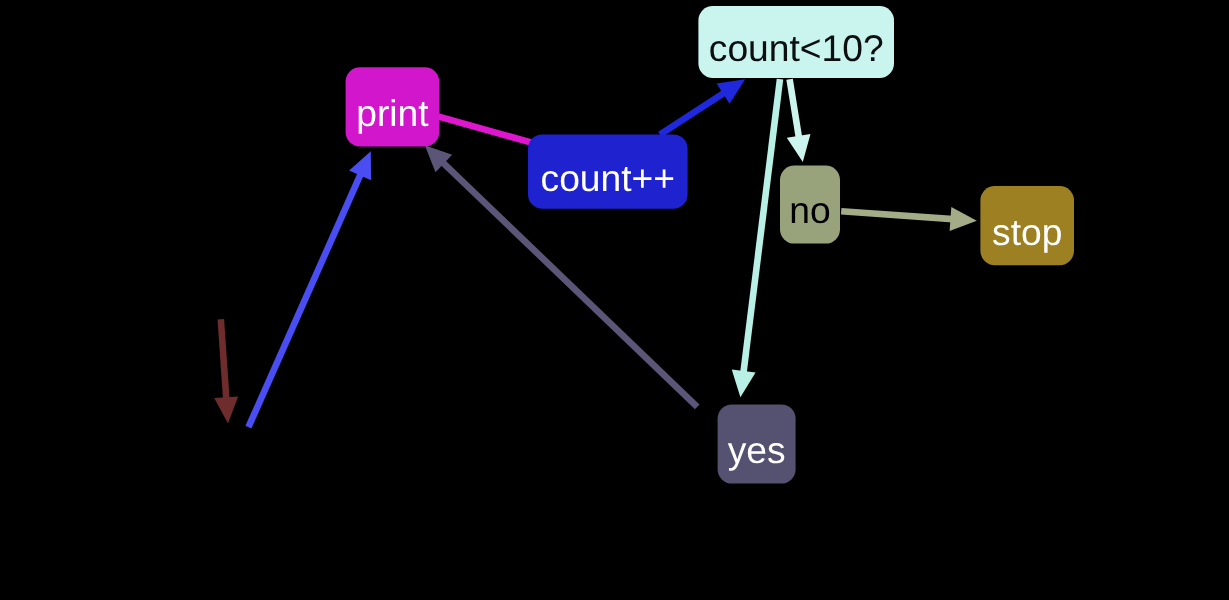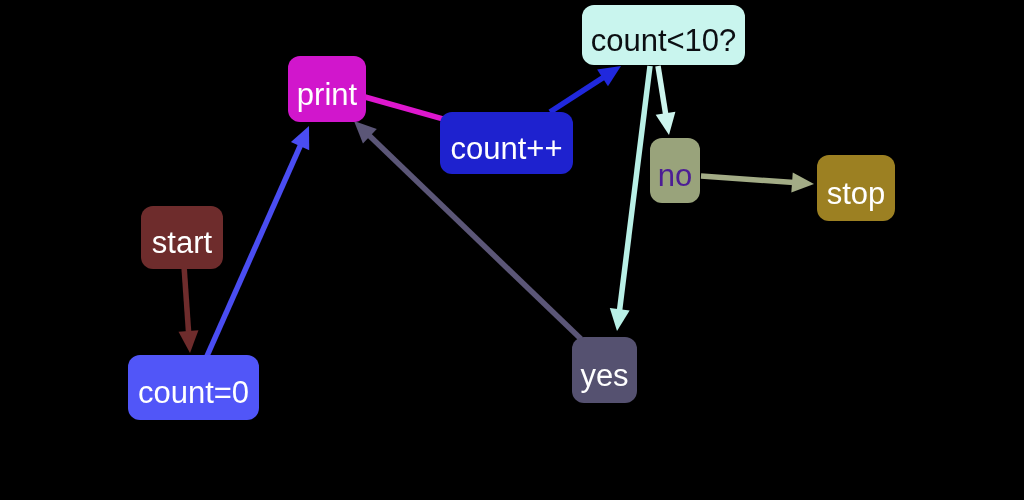--- a/index.html
+++ b/index.html
@@ -88,29 +88,23 @@
   <div class="node-layer" id="node-layer">
       <div class="node" style="left: 582px; top: 5px; width: 163px; height: 60px; background: rgb(201, 245, 238); color: rgb(12, 14, 18);">
         <span>count&lt;10?</span>
       </div>
       <div class="node" style="left: 288px; top: 56px; width: 78px; height: 66px; background: rgb(209, 22, 204); color: #ffffff;">
         <span>print</span>
       </div>
       <div class="node" style="left: 440px; top: 112px; width: 133px; height: 62px; background: rgb(30, 34, 207); color: rgb(255, 255, 255); border-radius: 12px;">
         <span>count++</span>
       </div>
-      <div class="node" style="left: 650px; top: 138px; width: 50px; height: 65px; background: rgb(153, 163, 123); color: #4c1d95;">
+      <div class="node" style="left: 650px; top: 138px; width: 50px; height: 65px; background: rgb(153, 163, 123); color: #000000;">
         <span>no</span>
       </div>
       <div class="node" style="left: 817px; top: 155px; width: 78px; height: 66px; background: rgb(156, 128, 34); color: rgb(255, 255, 255);">
         <span>stop</span>
       </div>
-      <div class="node" style="left: 141px; top: 206px; width: 82px; height: 63px; background: rgb(110, 44, 44); color: rgb(255, 255, 255);">
-        <span>start</span>
-      </div>
-      <div class="node" style="left: 128px; top: 355px; width: 131px; height: 65px; background: rgb(81, 86, 248); color: rgb(255, 255, 255);">
-        <span>count=0</span>
-      </div>
-      <div class="node" style="left: 572px; top: 337px; width: 65px; height: 66px; background: rgb(85, 81, 112); color: rgb(255, 255, 255);">
+      <div class="node" style="left: 598px; top: 337px; width: 65px; height: 66px; background: rgb(85, 81, 112); color: rgb(255, 255, 255);">
         <span>yes</span>
       </div>
     </div>
 </div>
 
 </body></html>

